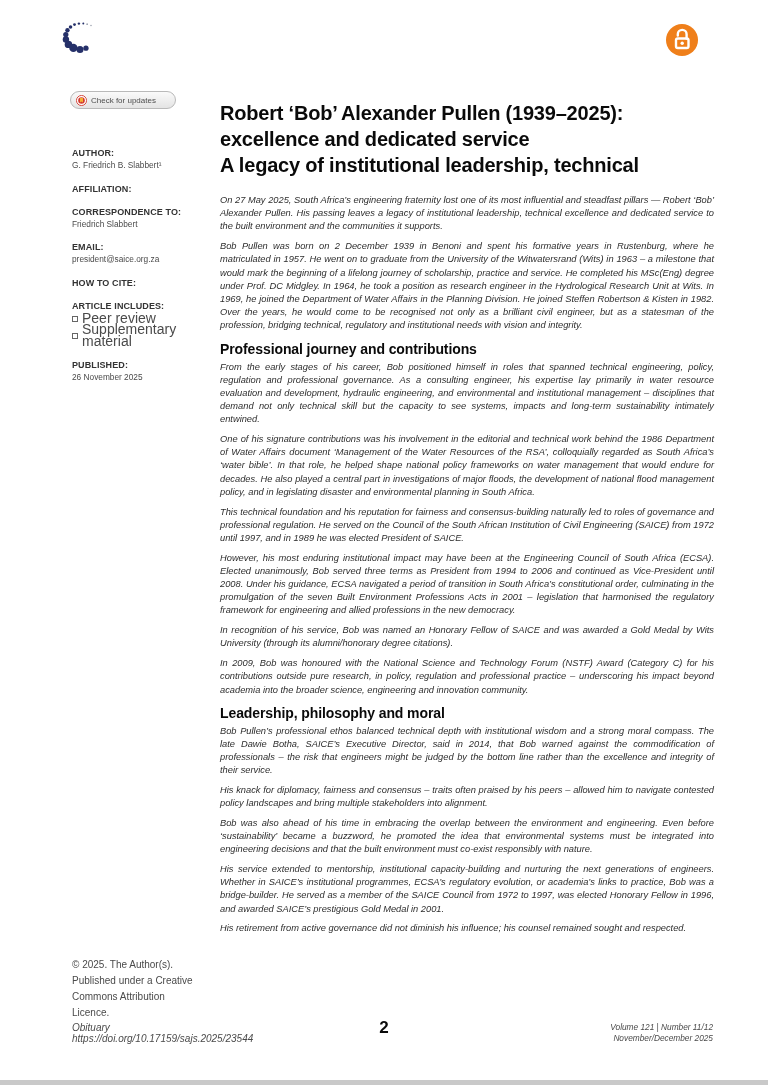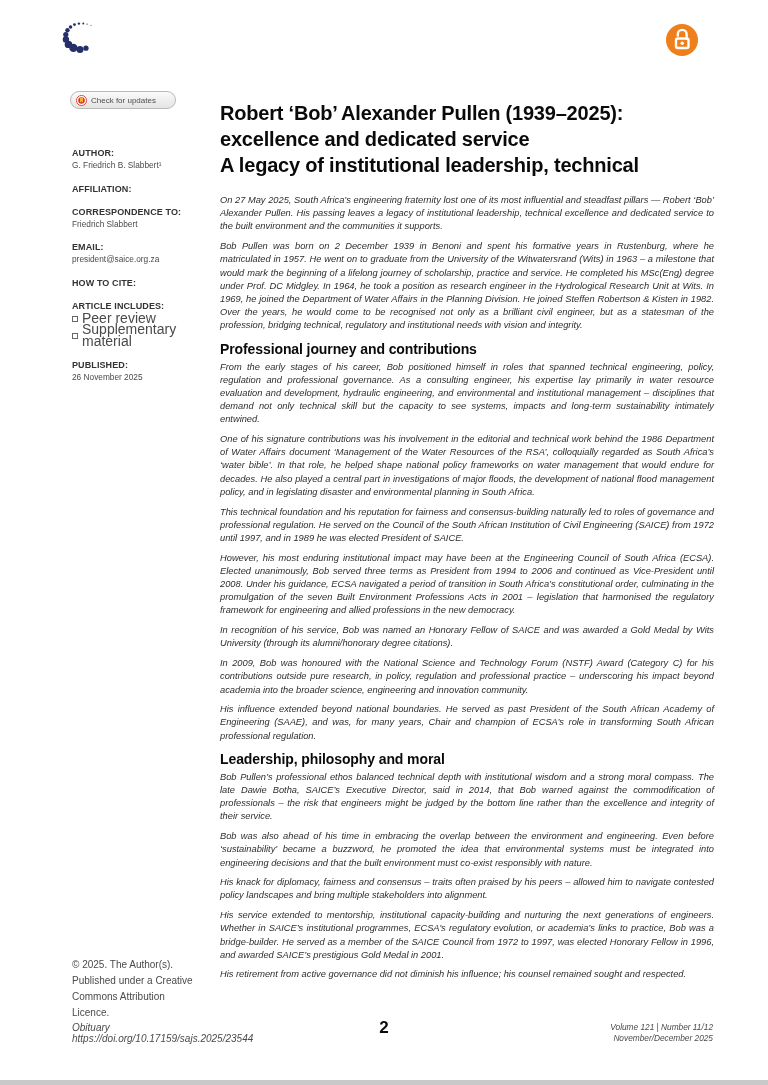--- a/index.html
+++ b/index.html
@@ -132,26 +132,25 @@
     <p>On 27 May 2025, South Africa’s engineering fraternity lost one of its most influential and steadfast pillars — Robert ‘Bob’ Alexander Pullen. His passing leaves a legacy of institutional leadership, technical excellence and dedicated service to the built environment and the communities it supports.</p>
     <p>Bob Pullen was born on 2 December 1939 in Benoni and spent his formative years in Rustenburg, where he matriculated in 1957. He went on to graduate from the University of the Witwatersrand (Wits) in 1963 – a milestone that would mark the beginning of a lifelong journey of scholarship, practice and service. He completed his MSc(Eng) degree under Prof. DC Midgley. In 1964, he took a position as research engineer in the Hydrological Research Unit at Wits. In 1969, he joined the Department of Water Affairs in the Planning Division. He joined Steffen Robertson &amp; Kisten in 1982. Over the years, he would come to be recognised not only as a brilliant civil engineer, but as a statesman of the profession, bridging technical, regulatory and institutional needs with vision and integrity.</p>
 
     <h2>Professional journey and contributions</h2>
     <p>From the early stages of his career, Bob positioned himself in roles that spanned technical engineering, policy, regulation and professional governance. As a consulting engineer, his expertise lay primarily in water resource evaluation and development, hydraulic engineering, and environmental and institutional management – disciplines that demand not only technical skill but the capacity to see systems, impacts and long-term sustainability intimately entwined.</p>
     <p>One of his signature contributions was his involvement in the editorial and technical work behind the 1986 Department of Water Affairs document ‘Management of the Water Resources of the RSA’, colloquially regarded as South Africa’s ‘water bible’. In that role, he helped shape national policy frameworks on water management that would endure for decades. He also played a central part in investigations of major floods, the development of national flood management policy, and in legislating disaster and environmental planning in South Africa.</p>
     <p>This technical foundation and his reputation for fairness and consensus-building naturally led to roles of governance and professional regulation. He served on the Council of the South African Institution of Civil Engineering (SAICE) from 1972 until 1997, and in 1989 he was elected President of SAICE.</p>
     <p>However, his most enduring institutional impact may have been at the Engineering Council of South Africa (ECSA). Elected unanimously, Bob served three terms as President from 1994 to 2006 and continued as Vice-President until 2008. Under his guidance, ECSA navigated a period of transition in South Africa’s constitutional order, culminating in the promulgation of the seven Built Environment Professions Acts in 2001 – legislation that harmonised the regulatory framework for engineering and allied professions in the new democracy.</p>
     <p>In recognition of his service, Bob was named an Honorary Fellow of SAICE and was awarded a Gold Medal by Wits University (through its alumni/honorary degree citations).</p>
     <p>In 2009, Bob was honoured with the National Science and Technology Forum (NSTF) Award (Category C) for his contributions outside pure research, in policy, regulation and professional practice – underscoring his impact beyond academia into the broader science, engineering and innovation community.</p>
-    <p>His influence extended beyond national boundaries. He served as past President of the South African Academy of Engineering (SAAE), and was, for many years, Chair and champion of ECSA’s role in transforming South African professional regulation.</p>
 
     <h2>Leadership, philosophy and moral</h2>
     <p>Bob Pullen’s professional ethos balanced technical depth with institutional wisdom and a strong moral compass. The late Dawie Botha, SAICE’s Executive Director, said in 2014, that Bob warned against the commodification of professionals – the risk that engineers might be judged by the bottom line rather than the excellence and integrity of their service.</p>
+    <p>His knack for diplomacy, fairness and consensus – traits often praised by his peers – allowed him to navigate contested policy landscapes and bring multiple stakeholders into alignment.</p>
     <p>Bob was also ahead of his time in embracing the overlap between the environment and engineering. Even before ‘sustainability’ became a buzzword, he promoted the idea that environmental systems must be integrated into engineering decisions and that the built environment must co-exist responsibly with nature.</p>
-    <p>His knack for diplomacy, fairness and consensus – traits often praised by his peers – allowed him to navigate contested policy landscapes and bring multiple stakeholders into alignment.</p>
     <p>His service extended to mentorship, institutional capacity-building and nurturing the next generations of engineers. Whether in SAICE’s institutional programmes, ECSA’s regulatory evolution, or academia’s links to practice, Bob was a bridge-builder. He served as a member of the SAICE Council from 1972 to 1997, was elected Honorary Fellow in 1996, and awarded SAICE’s prestigious Gold Medal in 2001.</p>
     <p>His retirement from active governance did not diminish his influence; his counsel remained sought and respected.</p>
   </main>
 
   <div class="footer-left">
     <div>Obituary</div>
     <div>https://doi.org/10.17159/sajs.2025/23544</div>
   </div>
   <div class="footer-page">2</div>
   <div class="footer-right">

